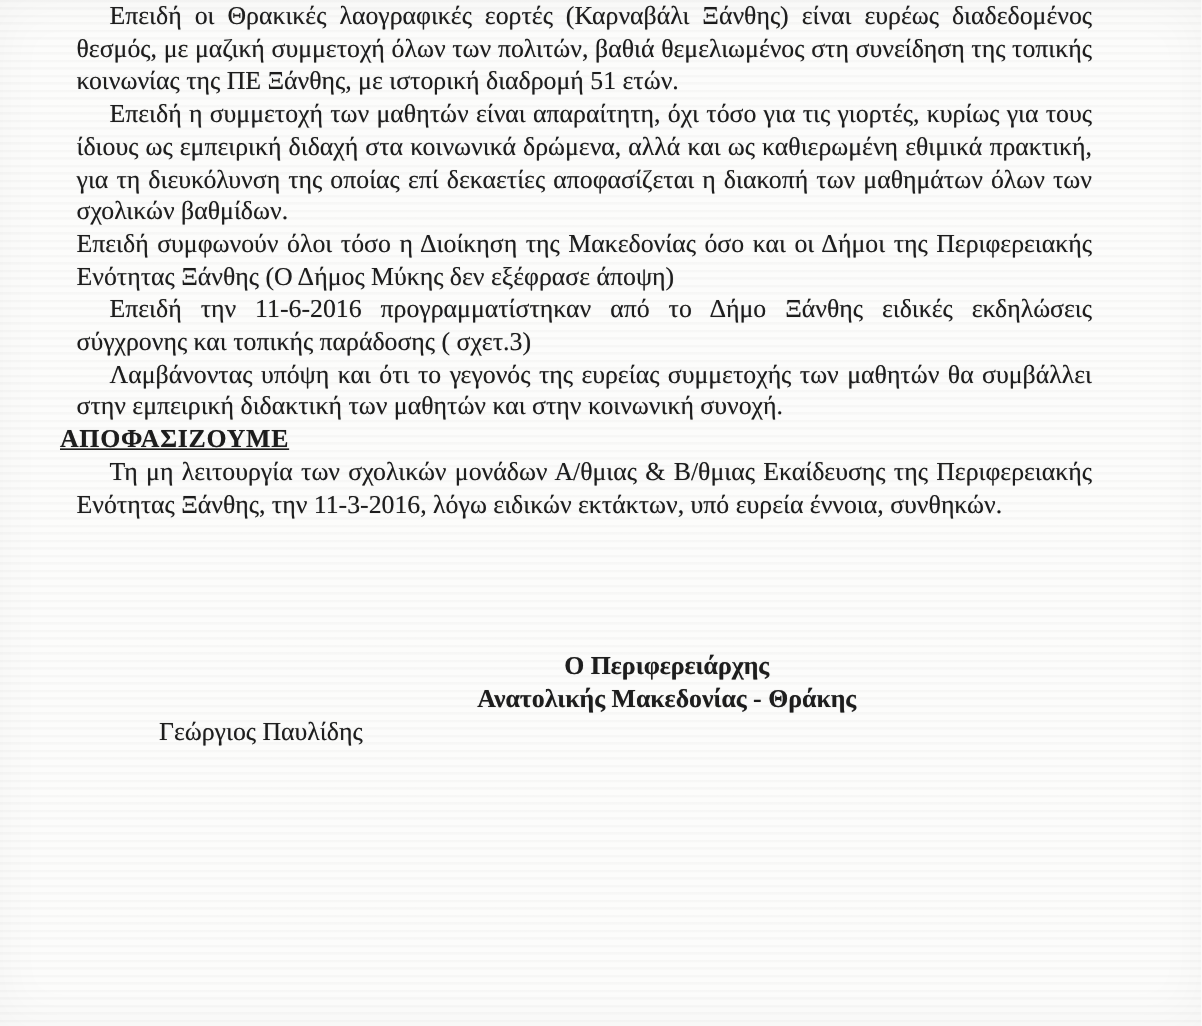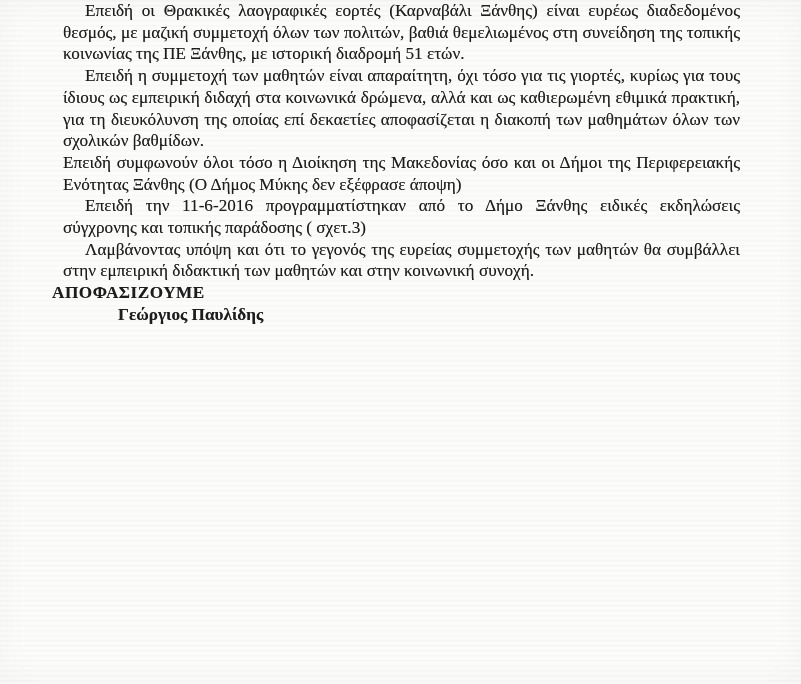--- a/index.html
+++ b/index.html
@@ -18,58 +18,59 @@
       rgba(255,255,255,0) 2px,
       rgba(255,255,255,0) 5px
     );
     box-shadow: inset 0 0 35px rgba(0,0,0,0.035);
     font-family: "Liberation Serif", serif;
     color: #1d1d1d;
   }
 
   .content {
     position: absolute;
-    left: 63px;
+    left: 51px;
     top: 0;
     width: 677px;
     font-size: 17.2px;
     line-height: 21.7px;
     text-shadow: 0 0 0.5px rgba(40,40,40,0.55);
   }
 
   .content p { margin: 0; text-align: justify; }
 
   .first-para   { margin-top: 25px; text-indent: 22px; }
   .indent       { text-indent: 22px; }
   .block-indent { margin-top: 26px; margin-left: 22px; }
 
   .decision-heading {
     margin-top: 39px;
     font-weight: bold;
     text-align: center;
     position: relative;
     left: -11px;
     letter-spacing: 0.5px;
+    text-decoration: underline;
   }
 
   .decision-body { margin-top: 22px; text-indent: 22px; }
 
   .signature-block {
     margin-top: 86px;
     text-align: center;
     font-weight: bold;
     position: relative;
     left: 55px;
   }
   .signature-block div { line-height: 21.7px; }
 
   .signatory-name {
     margin-top: 65px;
     text-align: center;
-    font-weight: bold;
+    font-weight: normal;
     position: relative;
     left: 55px;
   }
 </style>
 </head>
 <body>
 
 <div class="page">
   <div class="content">
 
@@ -78,18 +79,23 @@
     <p class="indent">Επειδή η συμμετοχή των μαθητών είναι απαραίτητη, όχι τόσο για τις γιορτές, κυρίως για τους ίδιους ως εμπειρική διδαχή στα κοινωνικά δρώμενα, αλλά και ως καθιερωμένη εθιμικά πρακτική, για τη διευκόλυνση της οποίας επί δεκαετίες αποφασίζεται η διακοπή των μαθημάτων όλων των σχολικών βαθμίδων.</p>
 
     <p class="block-indent">Επειδή συμφωνούν όλοι τόσο η Διοίκηση της Μακεδονίας όσο και οι Δήμοι της Περιφερειακής Ενότητας Ξάνθης (Ο Δήμος Μύκης δεν εξέφρασε άποψη)</p>
 
     <p class="indent">Επειδή την 11-6-2016 προγραμματίστηκαν από το Δήμο Ξάνθης ειδικές εκδηλώσεις σύγχρονης και τοπικής παράδοσης ( σχετ.3)</p>
 
     <p class="indent">Λαμβάνοντας υπόψη και ότι το γεγονός της ευρείας συμμετοχής των μαθητών θα συμβάλλει στην εμπειρική διδακτική των μαθητών και στην κοινωνική συνοχή.</p>
 
     <p class="decision-heading">ΑΠΟΦΑΣΙΖΟΥΜΕ</p>
 
+    <p class="decision-body">Τη μη λειτουργία των σχολικών μονάδων Α/θμιας &amp; Β/θμιας Εκαίδευσης της Περιφερειακής Ενότητας Ξάνθης, την 11-3-2016, λόγω ειδικών εκτάκτων, υπό ευρεία έννοια, συνθηκών.</p>
 
+    <div class="signature-block">
+      <div>Ο Περιφερειάρχης</div>
+      <div>Ανατολικής Μακεδονίας - Θράκης</div>
+    </div>
 
     <p class="signatory-name">Γεώργιος Παυλίδης</p>
 
   </div>
 </div>
 
 </body></html>

